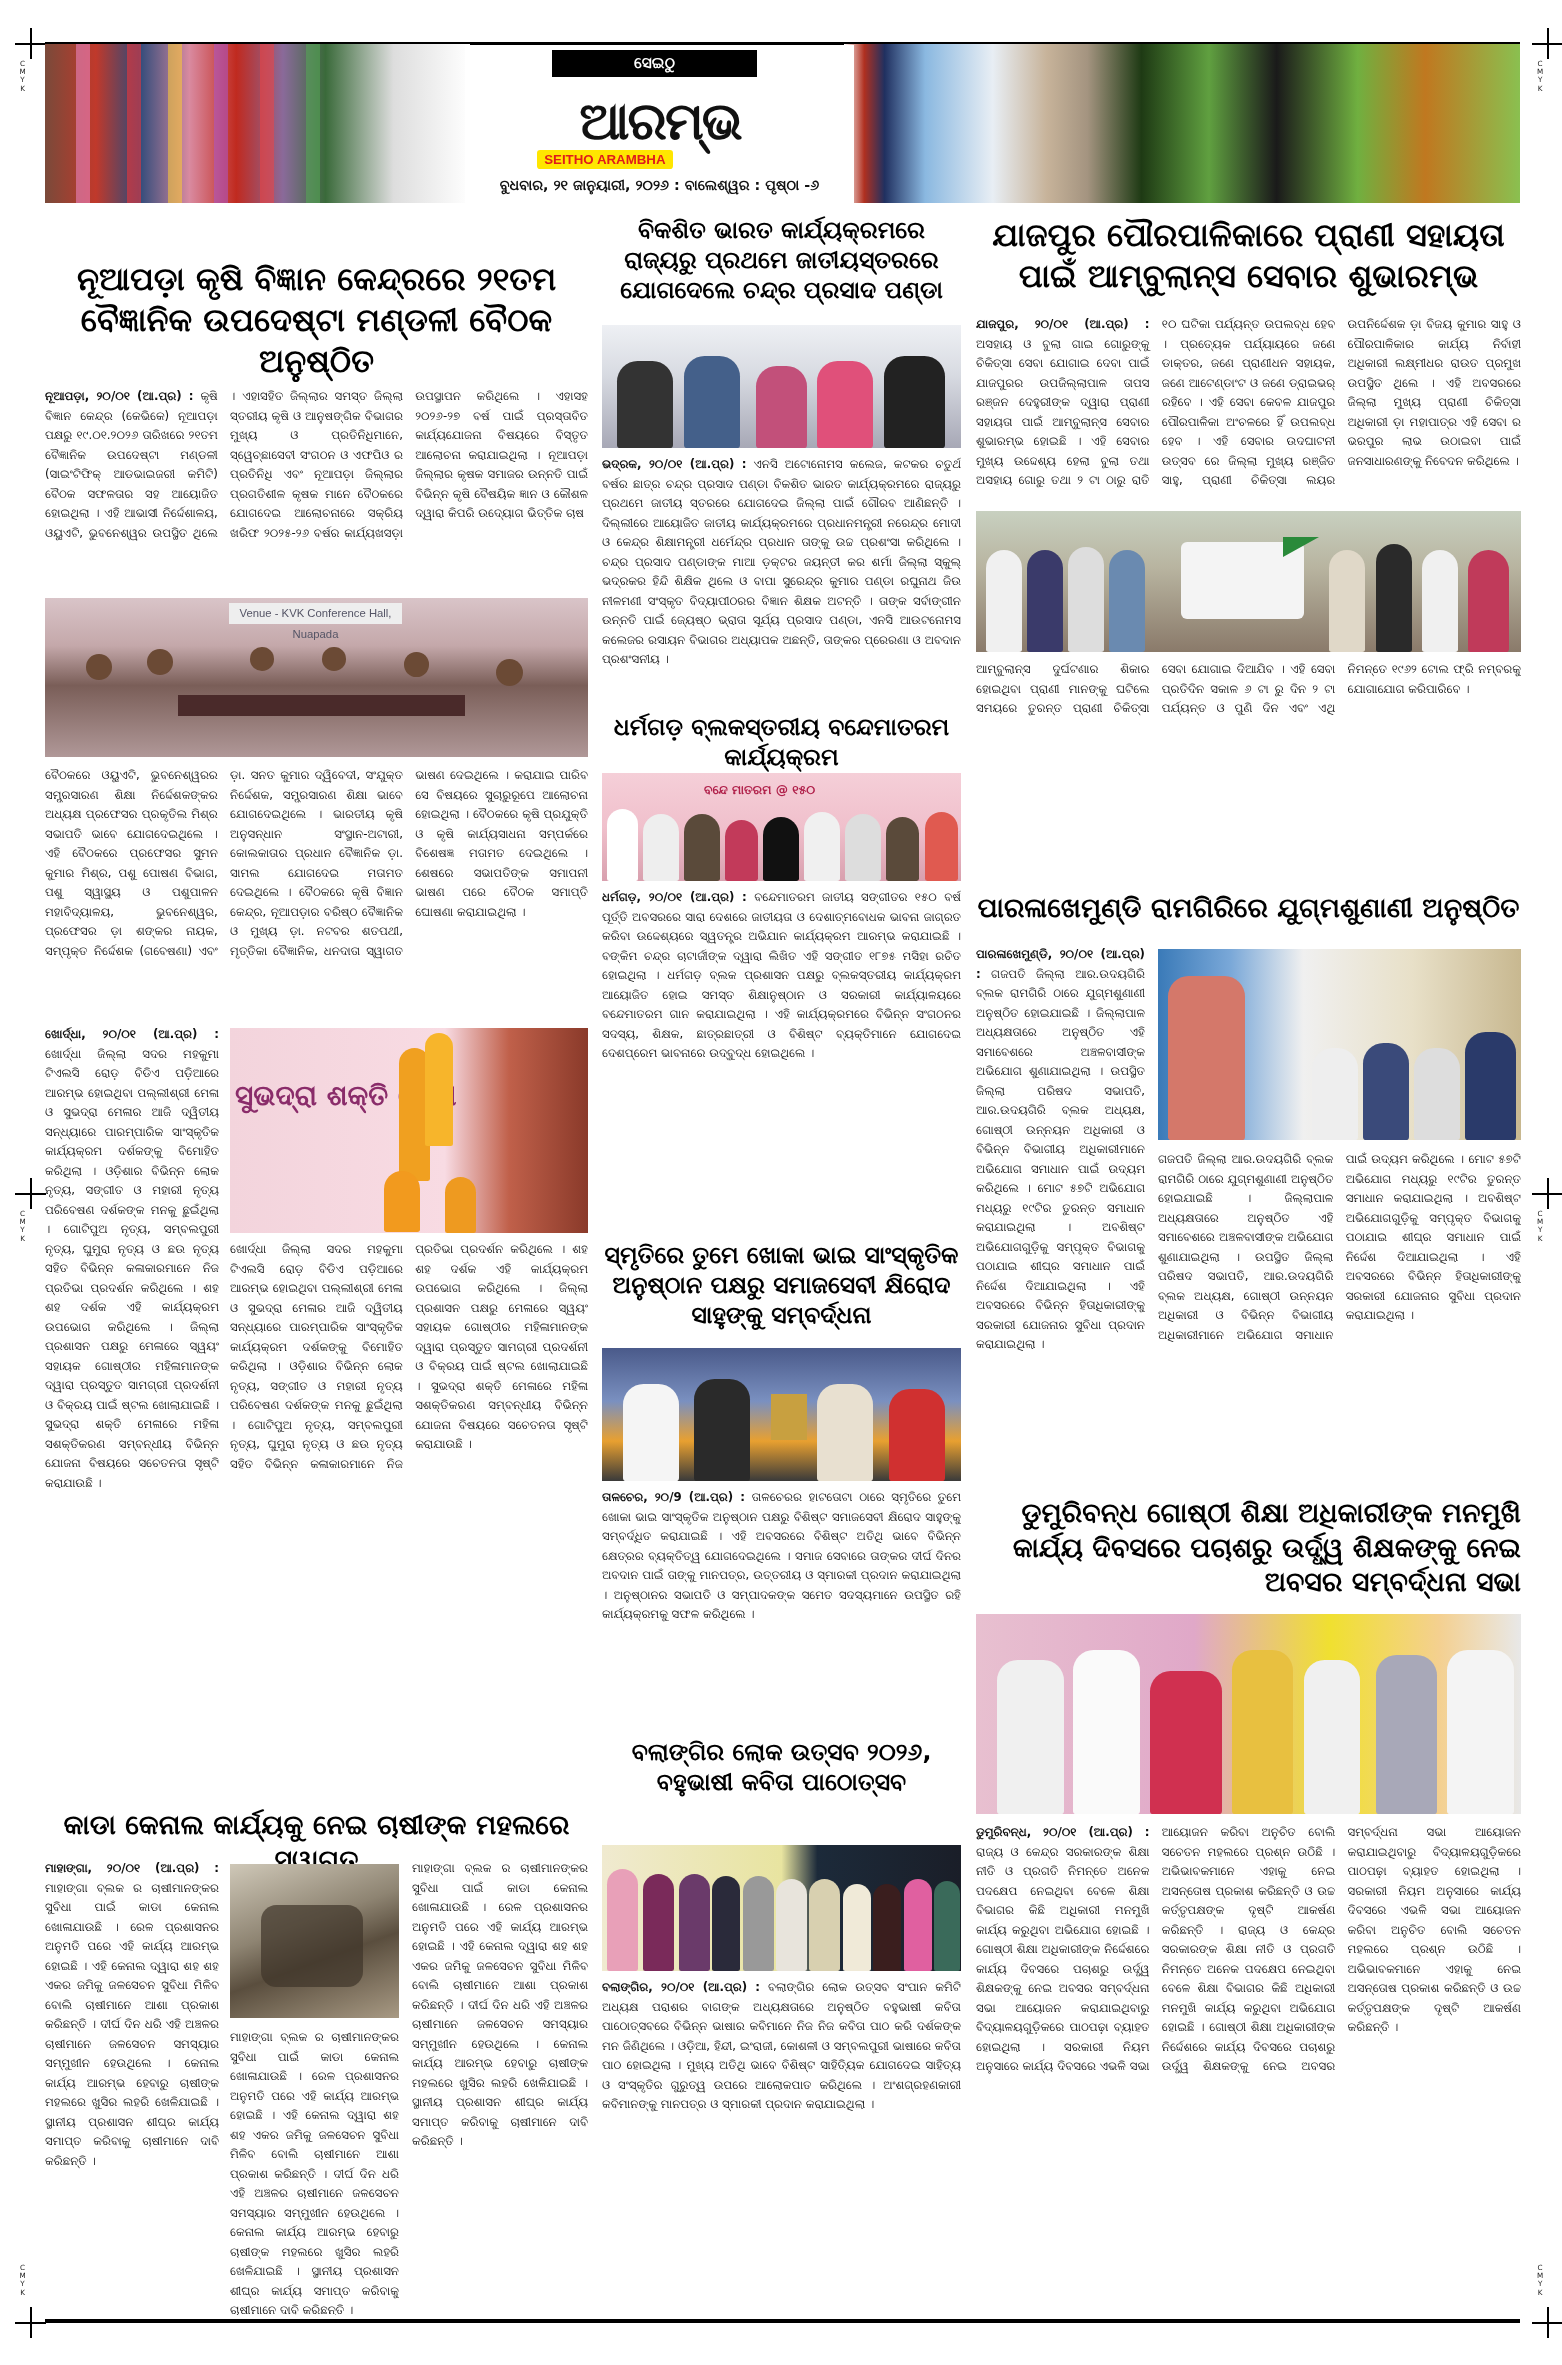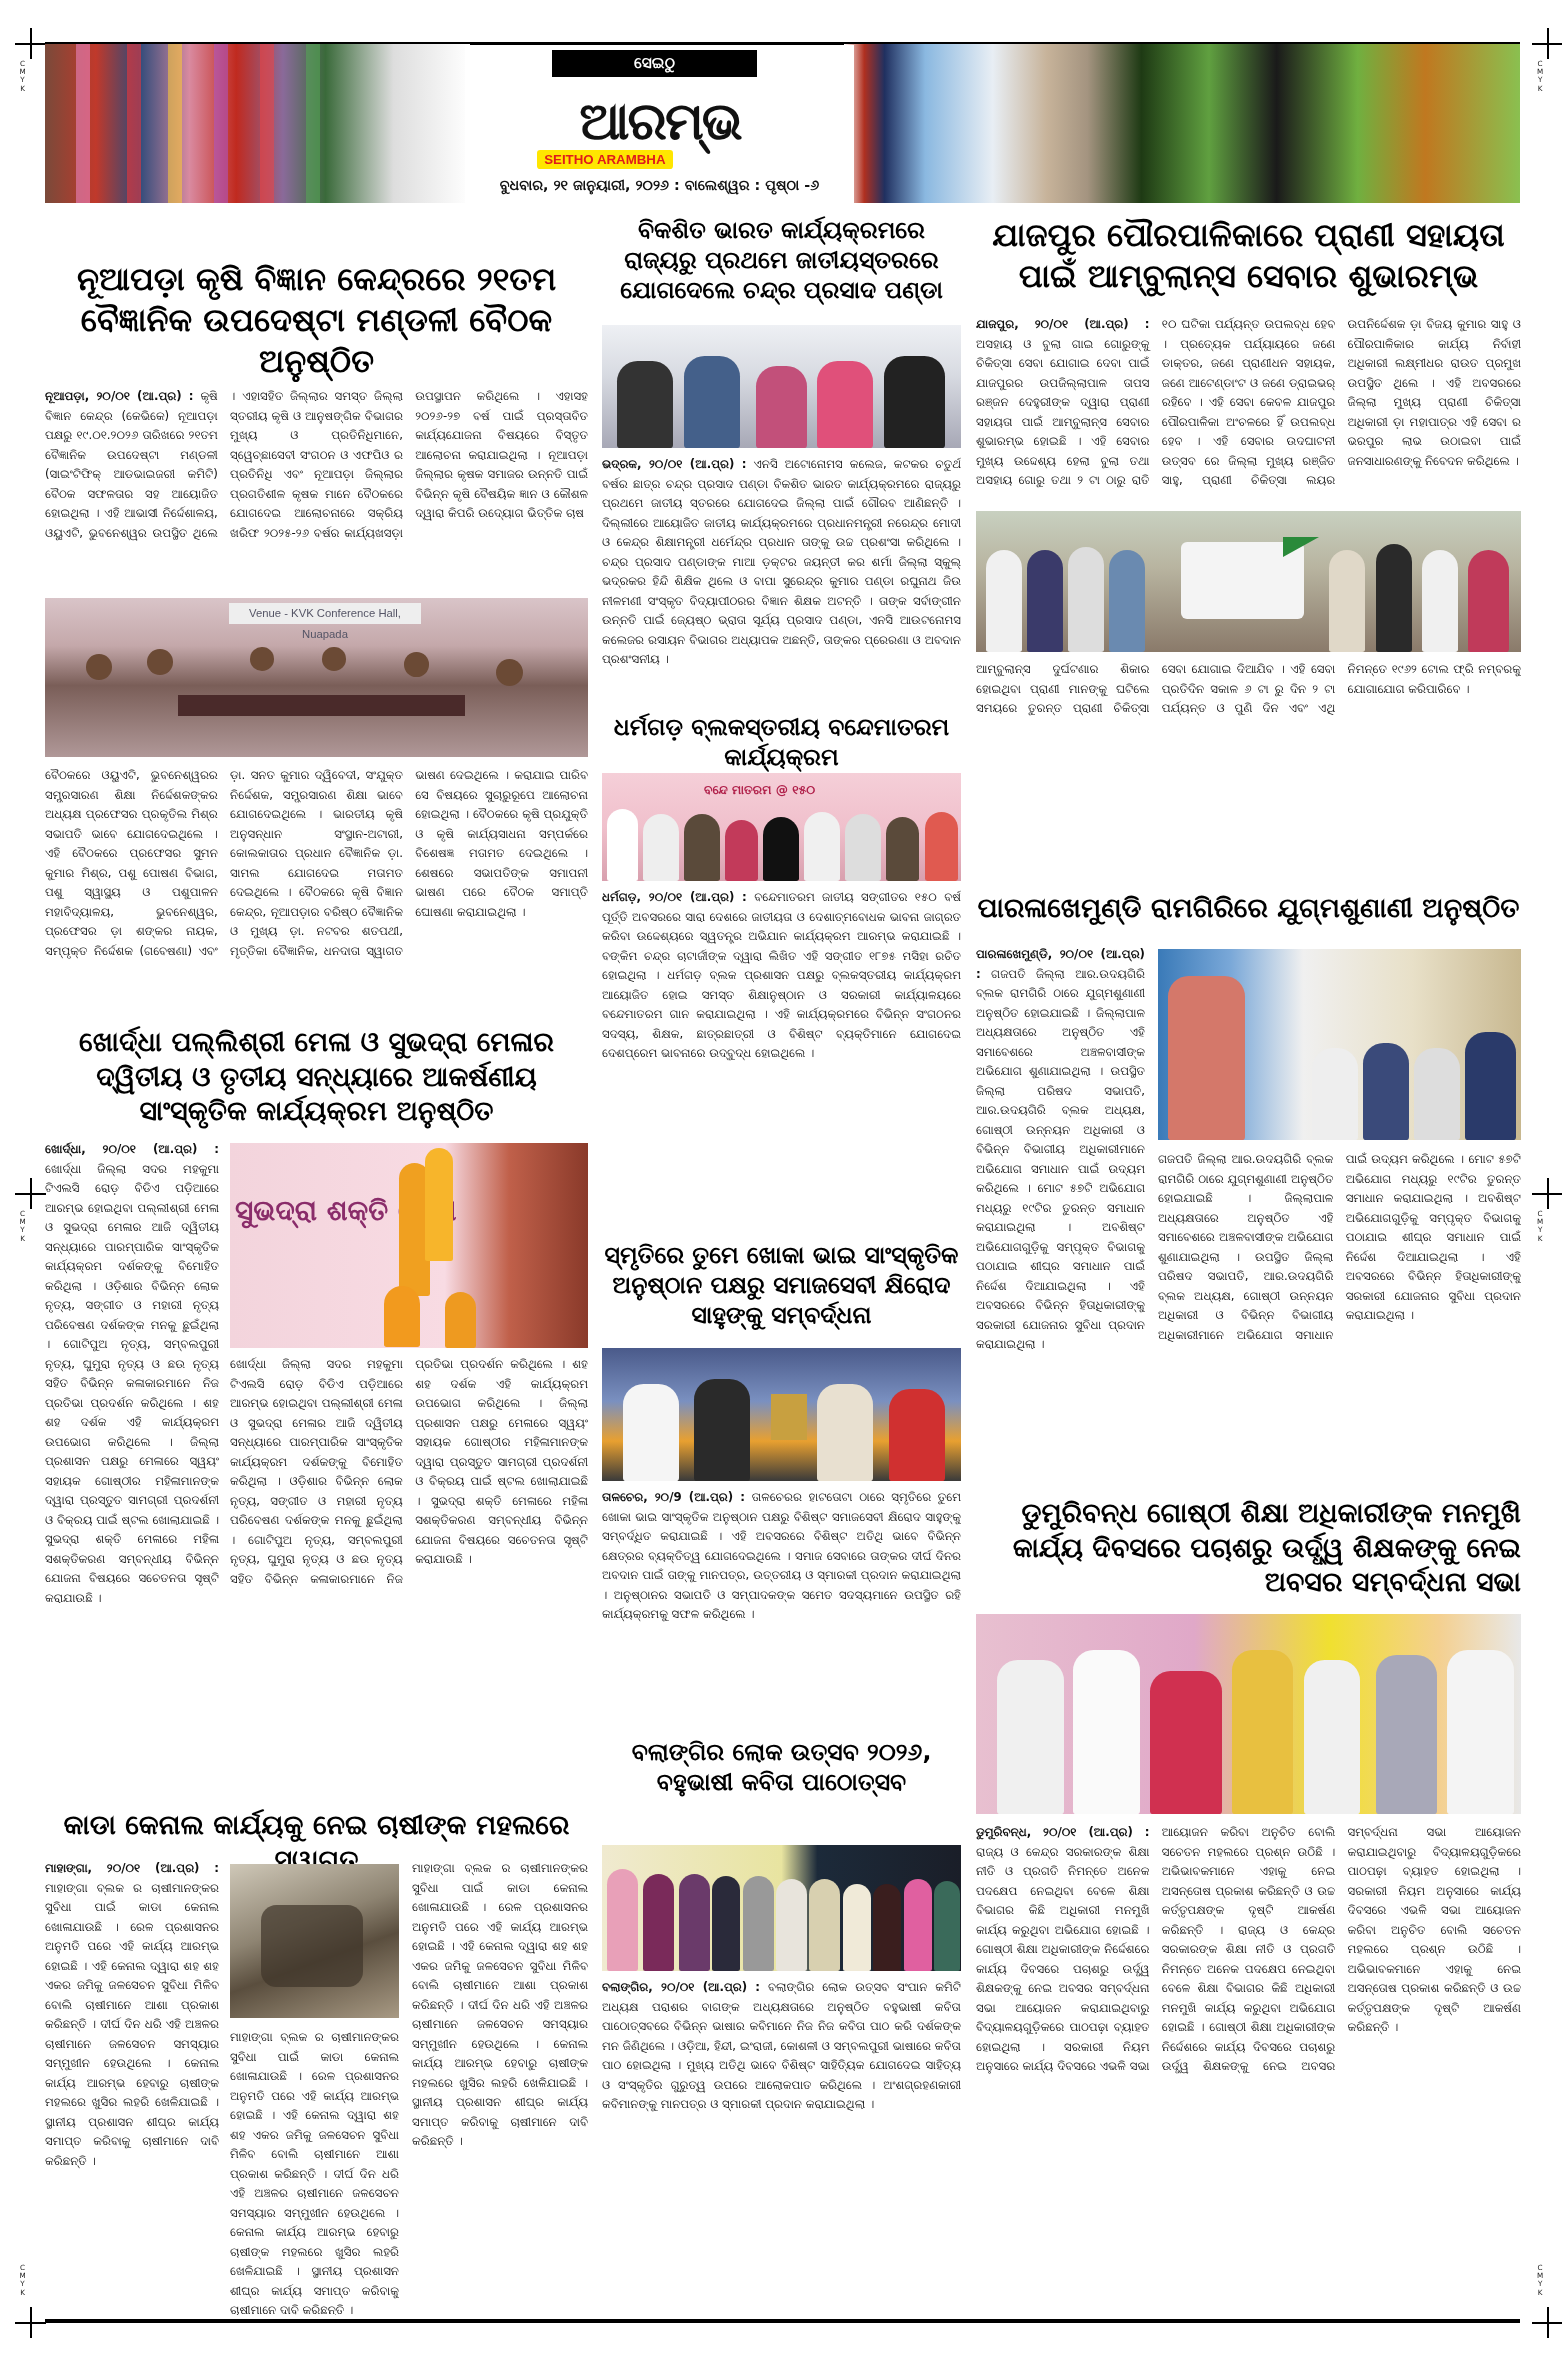--- a/index.html
+++ b/index.html
@@ -113,34 +113,33 @@
   </div>
 </header>
 
 <article class="col" style="left:45px;top:215px;width:543px;margin-top:44px;">
   <h1 class="headline hl-xl" style="height:128px;padding:0 10.2px;">ନୂଆପଡ଼ା କୃଷି ବିଜ୍ଞାନ କେନ୍ଦ୍ରରେ ୨୧ତମ ବୈଜ୍ଞାନିକ ଉପଦେଷ୍ଟା ମଣ୍ଡଳୀ ବୈଠକ ଅନୁଷ୍ଠିତ</h1>
   <div class="body3 clip" style="height:205px;">
     <span class="dateline">ନୂଆପଡ଼ା, ୨୦/୦୧ (ଆ.ପ୍ର) :</span>
     <span>କୃଷି ବିଜ୍ଞାନ କେନ୍ଦ୍ର (କେଭିକେ) ନୂଆପଡ଼ା ପକ୍ଷରୁ ୧୯.୦୧.୨୦୨୬ ତାରିଖରେ ୨୧ତମ ବୈଜ୍ଞାନିକ ଉପଦେଷ୍ଟା ମଣ୍ଡଳୀ (ସାଇଂଟିଫିକ୍ ଆଡଭାଇଜରୀ କମିଟି) ବୈଠକ ସଫଳତାର ସହ ଆୟୋଜିତ ହୋଇଥିଲା । ଏହି ଆଭାସୀ ନିର୍ଦ୍ଦେଶାଳୟ, ଓୟୁଏଟି, ଭୁବନେଶ୍ୱର ଉପସ୍ଥିତ ଥିଲେ । ଏହାସହିତ ଜିଲ୍ଲାର ସମସ୍ତ ଜିଲ୍ଲା ସ୍ତରୀୟ କୃଷି ଓ ଆନୁଷଙ୍ଗିକ ବିଭାଗର ମୁଖ୍ୟ ଓ ପ୍ରତିନିଧିମାନେ, ସ୍ୱେଚ୍ଛାସେବୀ ସଂଗଠନ ଓ ଏଫପିଓ ର ପ୍ରତିନିଧି ଏବଂ ନୂଆପଡ଼ା ଜିଲ୍ଲାର ପ୍ରଗତିଶୀଳ କୃଷକ ମାନେ ବୈଠକରେ ଯୋଗଦେଇ ଆଲୋଚନାରେ ସକ୍ରିୟ ଖରିଫ ୨୦୨୫-୨୬ ବର୍ଷର କାର୍ଯ୍ୟଖସଡ଼ା ଉପସ୍ଥାପନ କରିଥିଲେ । ଏହାସହ ୨୦୨୬-୨୭ ବର୍ଷ ପାଇଁ ପ୍ରସ୍ତାବିତ କାର୍ଯ୍ୟଯୋଜନା ବିଷୟରେ ବିସ୍ତୃତ ଆଲୋଚନା କରାଯାଇଥିଲା । ନୂଆପଡ଼ା ଜିଲ୍ଲାର କୃଷକ ସମାଜର ଉନ୍ନତି ପାଇଁ ବିଭିନ୍ନ କୃଷି ବୈଷୟିକ ଜ୍ଞାନ ଓ କୌଶଳ ଦ୍ୱାରା କିପରି ଉଦ୍ୟୋଗ ଭିତ୍ତିକ ଚାଷ</span>
   </div>
   <div class="photo" style="height:159px;margin-top:6.1px;background:linear-gradient(180deg,#d9c4c8 0%,#c4a8aa 30%,#7a5e58 55%,#b09898 100%);">
-    <div style="position:absolute;left:184px;top:5.1px;width:192px;height:20.5px;background:#eee;color:#556;font-size:11.3px;line-height:20.5px;text-align:center;font-family:'Liberation Sans',sans-serif;">Venue - KVK Conference Hall, Nuapada</div>
+    <div style="position:absolute;left:184px;top:5.1px;width:173px;height:20.5px;background:#eee;color:#556;font-size:11.3px;line-height:20.5px;text-align:center;font-family:'Liberation Sans',sans-serif;">Venue - KVK Conference Hall, Nuapada</div>
     <div style="position:absolute;left:133px;top:97px;width:287px;height:20.5px;background:#4a2a2a;"></div>
     <div class="head" style="left:41px;top:56px;width:25.6px;height:25.6px;"></div>
     <div class="head" style="left:102px;top:51px;width:25.6px;height:25.6px;"></div>
     <div class="head" style="left:205px;top:49px;width:23.6px;height:23.6px;"></div>
     <div class="head" style="left:277px;top:49px;width:23.6px;height:23.6px;"></div>
     <div class="head" style="left:359px;top:54px;width:24.6px;height:24.6px;"></div>
     <div class="head" style="left:451px;top:61px;width:27px;height:27px;"></div>
   </div>
   <div class="body3 clip" style="height:236px;margin-top:9.2px;">ବୈଠକରେ ଓୟୁଏଟି, ଭୁବନେଶ୍ୱରର ସମ୍ପ୍ରସାରଣ ଶିକ୍ଷା ନିର୍ଦ୍ଦେଶକଙ୍କର ଅଧ୍ୟକ୍ଷ ପ୍ରଫେସର ପ୍ରକୃତିଲ ମିଶ୍ର ସଭାପତି ଭାବେ ଯୋଗଦେଇଥିଲେ । ଏହି ବୈଠକରେ ପ୍ରଫେସର ସୁମନ କୁମାର ମିଶ୍ର, ପଶୁ ପୋଷଣ ବିଭାଗ, ପଶୁ ସ୍ୱାସ୍ଥ୍ୟ ଓ ପଶୁପାଳନ ମହାବିଦ୍ୟାଳୟ, ଭୁବନେଶ୍ୱର, ପ୍ରଫେସର ଡ଼ା ଶଙ୍କର ନାୟକ, ସମ୍ପୃକ୍ତ ନିର୍ଦ୍ଦେଶକ (ଗବେଷଣା) ଏବଂ ଡ଼ା. ସନତ କୁମାର ଦ୍ୱିବେଦୀ, ସଂଯୁକ୍ତ ନିର୍ଦ୍ଦେଶକ, ସମ୍ପ୍ରସାରଣ ଶିକ୍ଷା ଭାବେ ଯୋଗଦେଇଥିଲେ । ଭାରତୀୟ କୃଷି ଅନୁସନ୍ଧାନ ସଂସ୍ଥାନ-ଅଟାରୀ, କୋଲକାତାର ପ୍ରଧାନ ବୈଜ୍ଞାନିକ ଡ଼ା. ସାମଲ ଯୋଗଦେଇ ମତାମତ ଦେଇଥିଲେ । ବୈଠକରେ କୃଷି ବିଜ୍ଞାନ କେନ୍ଦ୍ର, ନୂଆପଡ଼ାର ବରିଷ୍ଠ ବୈଜ୍ଞାନିକ ଓ ମୁଖ୍ୟ ଡ଼ା. ନଟବର ଶତପଥୀ, ମୃତ୍ତିକା ବୈଜ୍ଞାନିକ, ଧନଦାତା ସ୍ୱାଗତ ଭାଷଣ ଦେଇଥିଲେ । କରାଯାଇ ପାରିବ ସେ ବିଷୟରେ ସୁଚାରୁରୂପେ ଆଲୋଚନା ହୋଇଥିଲା । ବୈଠକରେ କୃଷି ପ୍ରଯୁକ୍ତି ଓ କୃଷି କାର୍ଯ୍ୟସାଧନା ସମ୍ପର୍କରେ ବିଶେଷଜ୍ଞ ମତାମତ ଦେଇଥିଲେ । ଶେଷରେ ସଭାପତିଙ୍କ ସମାପନୀ ଭାଷଣ ପରେ ବୈଠକ ସମାପ୍ତି ଘୋଷଣା କରାଯାଇଥିଲା ।</div>
 </article>
 
 <article class="col" style="left:45px;top:1025px;width:543px;">
-  <h1 class="headline hl-l" style="height:115px;padding:0 5.1px;">ଖୋର୍ଦ୍ଧା ପଲ୍ଲିଶ୍ରୀ ମେଳା ଓ ସୁଭଦ୍ରା ମେଳାର ଦ୍ୱିତୀୟ ଓ ତୃତୀୟ ସନ୍ଧ୍ୟାରେ ଆକର୍ଷଣୀୟ ସାଂସ୍କୃତିକ କାର୍ଯ୍ୟକ୍ରମ ଅନୁଷ୍ଠିତ</h1>
   <div style="position:relative;height:651px;">
     <div class="body1 clip" style="position:absolute;left:0;top:0;width:174px;height:651px;">
       <span class="dateline">ଖୋର୍ଦ୍ଧା, ୨୦/୦୧ (ଆ.ପ୍ର) :</span>
       <span>ଖୋର୍ଦ୍ଧା ଜିଲ୍ଲା ସଦର ମହକୁମା ଟିଏଲସି ରୋଡ଼ ବିଡିଏ ପଡ଼ିଆରେ ଆରମ୍ଭ ହୋଇଥିବା ପଲ୍ଲୀଶ୍ରୀ ମେଳା ଓ ସୁଭଦ୍ରା ମେଳାର ଆଜି ଦ୍ୱିତୀୟ ସନ୍ଧ୍ୟାରେ ପାରମ୍ପାରିକ ସାଂସ୍କୃତିକ କାର୍ଯ୍ୟକ୍ରମ ଦର୍ଶକଙ୍କୁ ବିମୋହିତ କରିଥିଲା । ଓଡ଼ିଶାର ବିଭିନ୍ନ ଲୋକ ନୃତ୍ୟ, ସଙ୍ଗୀତ ଓ ମହାରୀ ନୃତ୍ୟ ପରିବେଷଣ ଦର୍ଶକଙ୍କ ମନକୁ ଛୁଇଁଥିଲା । ଗୋଟିପୁଅ ନୃତ୍ୟ, ସମ୍ବଲପୁରୀ ନୃତ୍ୟ, ଘୁମୁରା ନୃତ୍ୟ ଓ ଛଉ ନୃତ୍ୟ ସହିତ ବିଭିନ୍ନ କଳାକାରମାନେ ନିଜ ପ୍ରତିଭା ପ୍ରଦର୍ଶନ କରିଥିଲେ । ଶହ ଶହ ଦର୍ଶକ ଏହି କାର୍ଯ୍ୟକ୍ରମ ଉପଭୋଗ କରିଥିଲେ । ଜିଲ୍ଲା ପ୍ରଶାସନ ପକ୍ଷରୁ ମେଳାରେ ସ୍ୱୟଂ ସହାୟକ ଗୋଷ୍ଠୀର ମହିଳାମାନଙ୍କ ଦ୍ୱାରା ପ୍ରସ୍ତୁତ ସାମଗ୍ରୀ ପ୍ରଦର୍ଶନୀ ଓ ବିକ୍ରୟ ପାଇଁ ଷ୍ଟଲ ଖୋଲାଯାଇଛି । ସୁଭଦ୍ରା ଶକ୍ତି ମେଳାରେ ମହିଳା ସଶକ୍ତିକରଣ ସମ୍ବନ୍ଧୀୟ ବିଭିନ୍ନ ଯୋଜନା ବିଷୟରେ ସଚେତନତା ସୃଷ୍ଟି କରାଯାଉଛି ।</span>
     </div>
     <div class="photo" style="position:absolute;left:185px;top:2.6px;width:358px;height:205px;background:linear-gradient(90deg,#f3d4dc 0%,#f8dbe3 60%,#c0604a 78%,#8a3a2a 100%);">
       <div style="position:absolute;left:5.1px;top:51px;font-size:28px;font-weight:bold;color:#8a2c6a;">ସୁଭଦ୍ରା ଶକ୍ତି ମେଳା</div>
       <div class="person" style="left:169px;top:20.5px;width:31px;height:133px;background:#f0a020;"></div>
       <div class="person" style="left:195px;top:5.1px;width:28px;height:113px;background:#f7b52b;"></div>
       <div class="person" style="left:154px;top:143px;width:36px;height:61px;background:#f29a1e;"></div>

